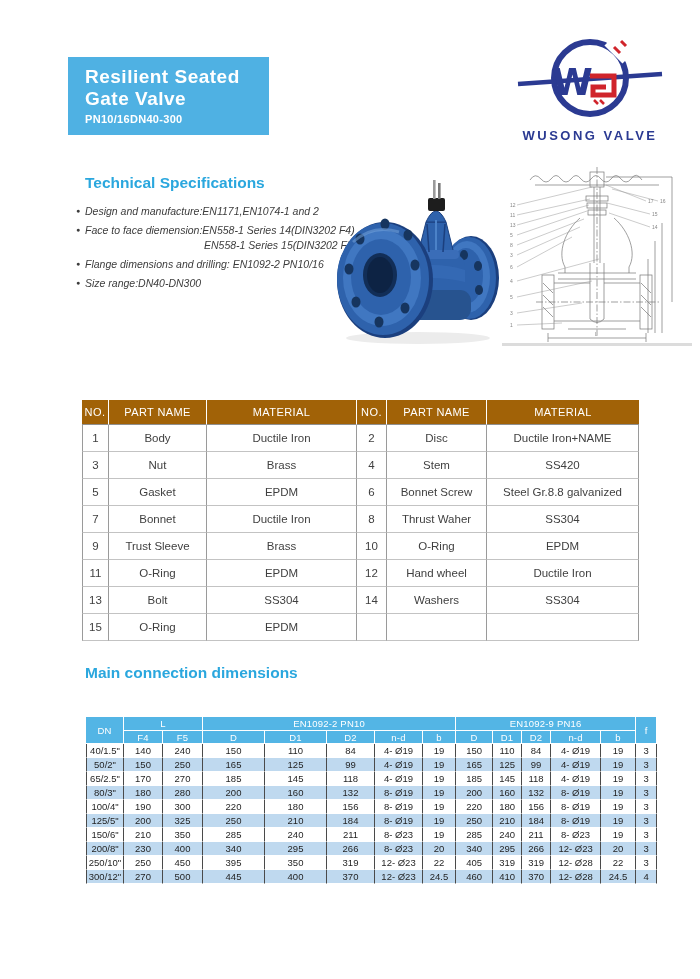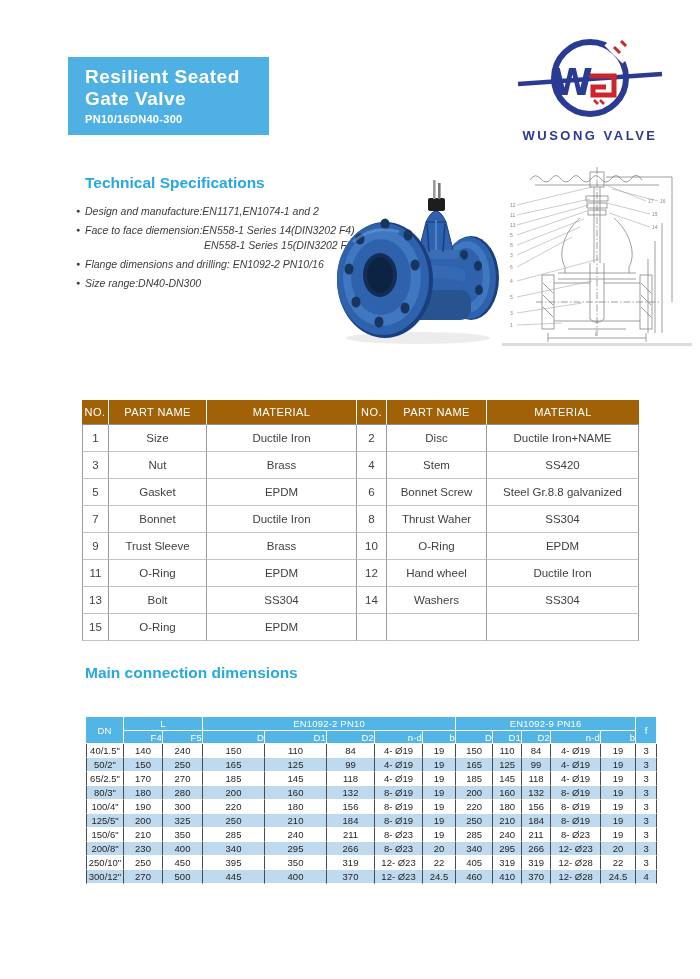--- a/index.html
+++ b/index.html
@@ -40,21 +40,21 @@
     height:25px; border-right:1px solid #fff; border-bottom:1px solid #8f8f8f; letter-spacing:.4px; }
   .comp-table th:last-child { border-right:none; }
   .comp-table td { height:27px; font-size:11.5px; color:#3f3f3f; text-align:center;
     border-right:1px solid #9a9a9a; border-bottom:1px solid #c3c3c3; background:#fff; overflow:hidden; white-space:nowrap; }
   .comp-table td:first-child { border-left:1px solid #9a9a9a; }
 
   
   .dim-table { position:absolute; left:86px; top:717px; width:571px; }
   .dim-table th { background:#53b5e5; color:#fff; font-weight:normal; font-size:9.5px;
     border-right:1px solid #fff; border-bottom:1px solid #fff; height:14px; padding:0; letter-spacing:.2px; }
-  .dim-table thead tr:nth-child(2) th { height:13px;text-align:right; }
+  .dim-table thead tr:nth-child(2) th { height:13px; }
   .dim-table td { height:14px; padding:0; font-size:9.5px; color:#1f1f1f; text-align:center;
     border-right:1px solid #4a4a4a; border-bottom:1px solid #fff; overflow:hidden; white-space:nowrap; }
   .dim-table td:first-child { border-left:1px solid #4a4a4a; }
   .dim-table tbody tr:nth-child(even) td { background:#bfd9ef; }
   .dim-table tbody tr:nth-child(odd) td { background:#fff; }
 </style>
 </head>
 <body>
 
 <div class="page">
@@ -236,21 +236,21 @@
         <th>PART NAME</th>
         <th>MATERIAL</th>
         <th>NO.</th>
         <th>PART NAME</th>
         <th>MATERIAL</th>
       </tr>
     </thead>
     <tbody>
         <tr>
           <td>1</td>
-          <td>Size</td>
+          <td>Body</td>
           <td>Ductile Iron</td>
           <td>2</td>
           <td>Disc</td>
           <td>Ductile Iron+NAME</td>
         </tr>
         <tr>
           <td>3</td>
           <td>Nut</td>
           <td>Brass</td>
           <td>4</td>

